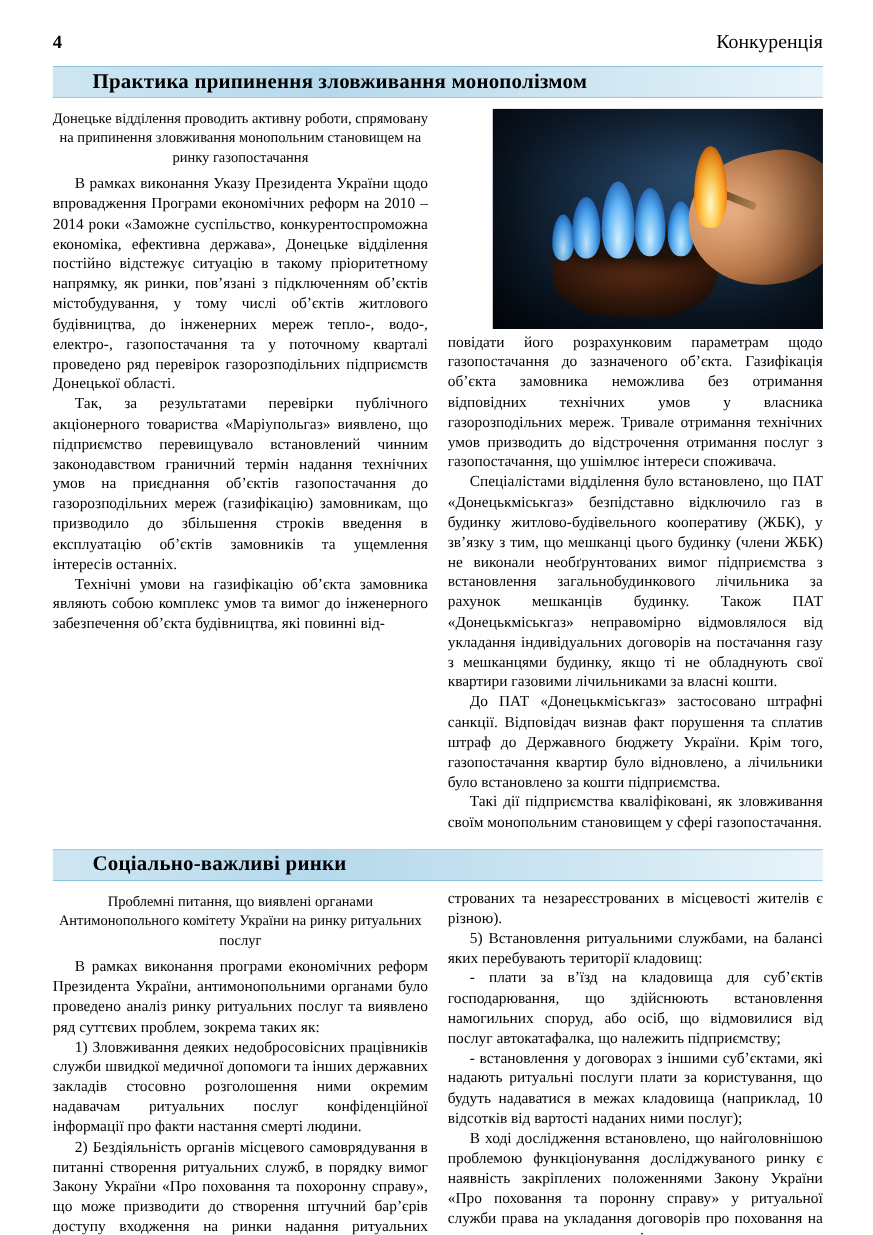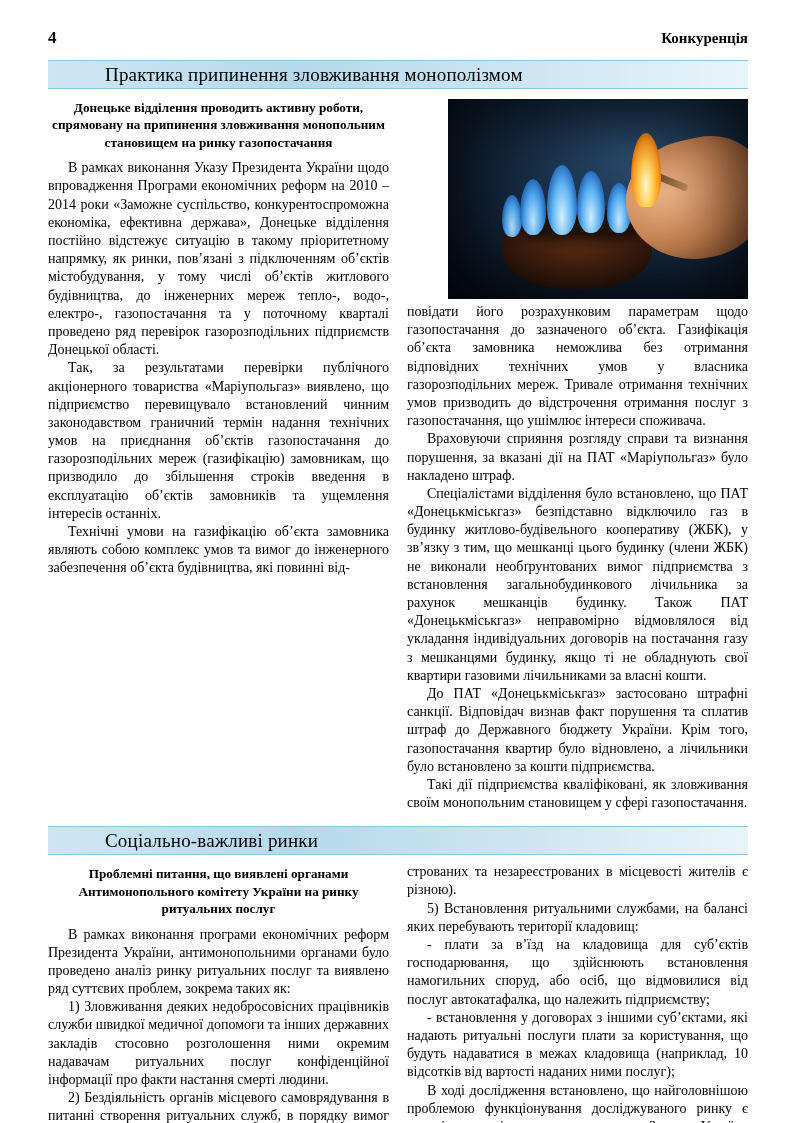--- a/index.html
+++ b/index.html
@@ -35,39 +35,39 @@
     display: flex;
     align-items: baseline;
     justify-content: space-between;
     height: 26px;
   }
   .pg-num {
     font-size: 17px;
     font-weight: bold;
   }
   .pg-sect {
-    font-size: 15px;
-    font-weight: bold;
+    font-size: 18px;
+    font-weight: normal;
   }
 
   
   .banner {
     margin-top: 6px;
     height: 29px;
     background: linear-gradient(to right, #cfe6f2 0%, #b5d9ec 35%, #cfe6f2 70%, #e8f4fa 100%);
     border-top: 1px solid #8fc4de;
     border-bottom: 1px solid #8fc4de;
     display: flex;
     align-items: center;
     box-sizing: border-box;
   }
   .banner-title {
     font-size: 19px;
-    font-weight: normal;
-    padding-left: 57px;
+    font-weight: bold;
+    padding-left: 36px;
     letter-spacing: 0.2px;
     white-space: nowrap;
   }
 
   
   .cols {
     display: flex;
     gap: 18px;
     margin-top: 8px;
   }
@@ -79,21 +79,21 @@
     font-size: 14px;
     line-height: 1.30;
     text-align: justify;
     text-indent: 20px;
     hyphens: auto;
   }
   p.noind { text-indent: 0; }
 
   .subhead {
     font-size: 13.2px;
-    font-weight: bold;
+    font-weight: normal;
     text-align: center;
     line-height: 1.32;
     margin: 2px 0 8px 0;
     text-indent: 0;
   }
 
   
   .photo {
     float: right;
     width: 300px;
@@ -209,21 +209,20 @@
           <div class="flame f1"></div>
           <div class="flame f2"></div>
           <div class="flame f3"></div>
           <div class="flame f4"></div>
           <div class="hand"></div>
           <div class="match-stick"></div>
           <div class="match-flame"></div>
           <div class="vign"></div>
         </div>
         <p class="noind">повідати його розрахунковим параметрам щодо газопостачання до зазначеного об’єкта. Газифікація об’єкта замовника неможлива без отримання відповідних технічних умов у власника газорозподільних мереж. Тривале отримання технічних умов призводить до відстрочення отримання послуг з газопостачання, що ушімлює інтереси споживача.</p>
-        <p>Враховуючи сприяння розгляду справи та визнання порушення, за вказані дії на ПАТ «Маріупольгаз» було накладено штраф.</p>
         <p>Спеціалістами відділення було встановлено, що ПАТ «Донецькміськгаз» безпідставно відключило газ в будинку житлово-будівельного кооперативу (ЖБК), у зв’язку з тим, що мешканці цього будинку (члени ЖБК) не виконали необґрунтованих вимог підприємства з встановлення загальнобудинкового лічильника за рахунок мешканців будинку. Також ПАТ «Донецькміськгаз» неправомірно відмовлялося від укладання індивідуальних договорів на постачання газу з мешканцями будинку, якщо ті не обладнують свої квартири газовими лічильниками за власні кошти.</p>
         <p>До ПАТ «Донецькміськгаз» застосовано штрафні санкції. Відповідач визнав факт порушення та сплатив штраф до Державного бюджету України. Крім того, газопостачання квартир було відновлено, а лічильники було встановлено за кошти підприємства.</p>
         <p>Такі дії підприємства кваліфіковані, як зловживання своїм монопольним становищем у сфері газопостачання.</p>
       </div>
     </div>
 
     <div class="spacer8"></div>
 
     <div class="banner">
       <div class="banner-title">Соціально-важливі ринки</div>

